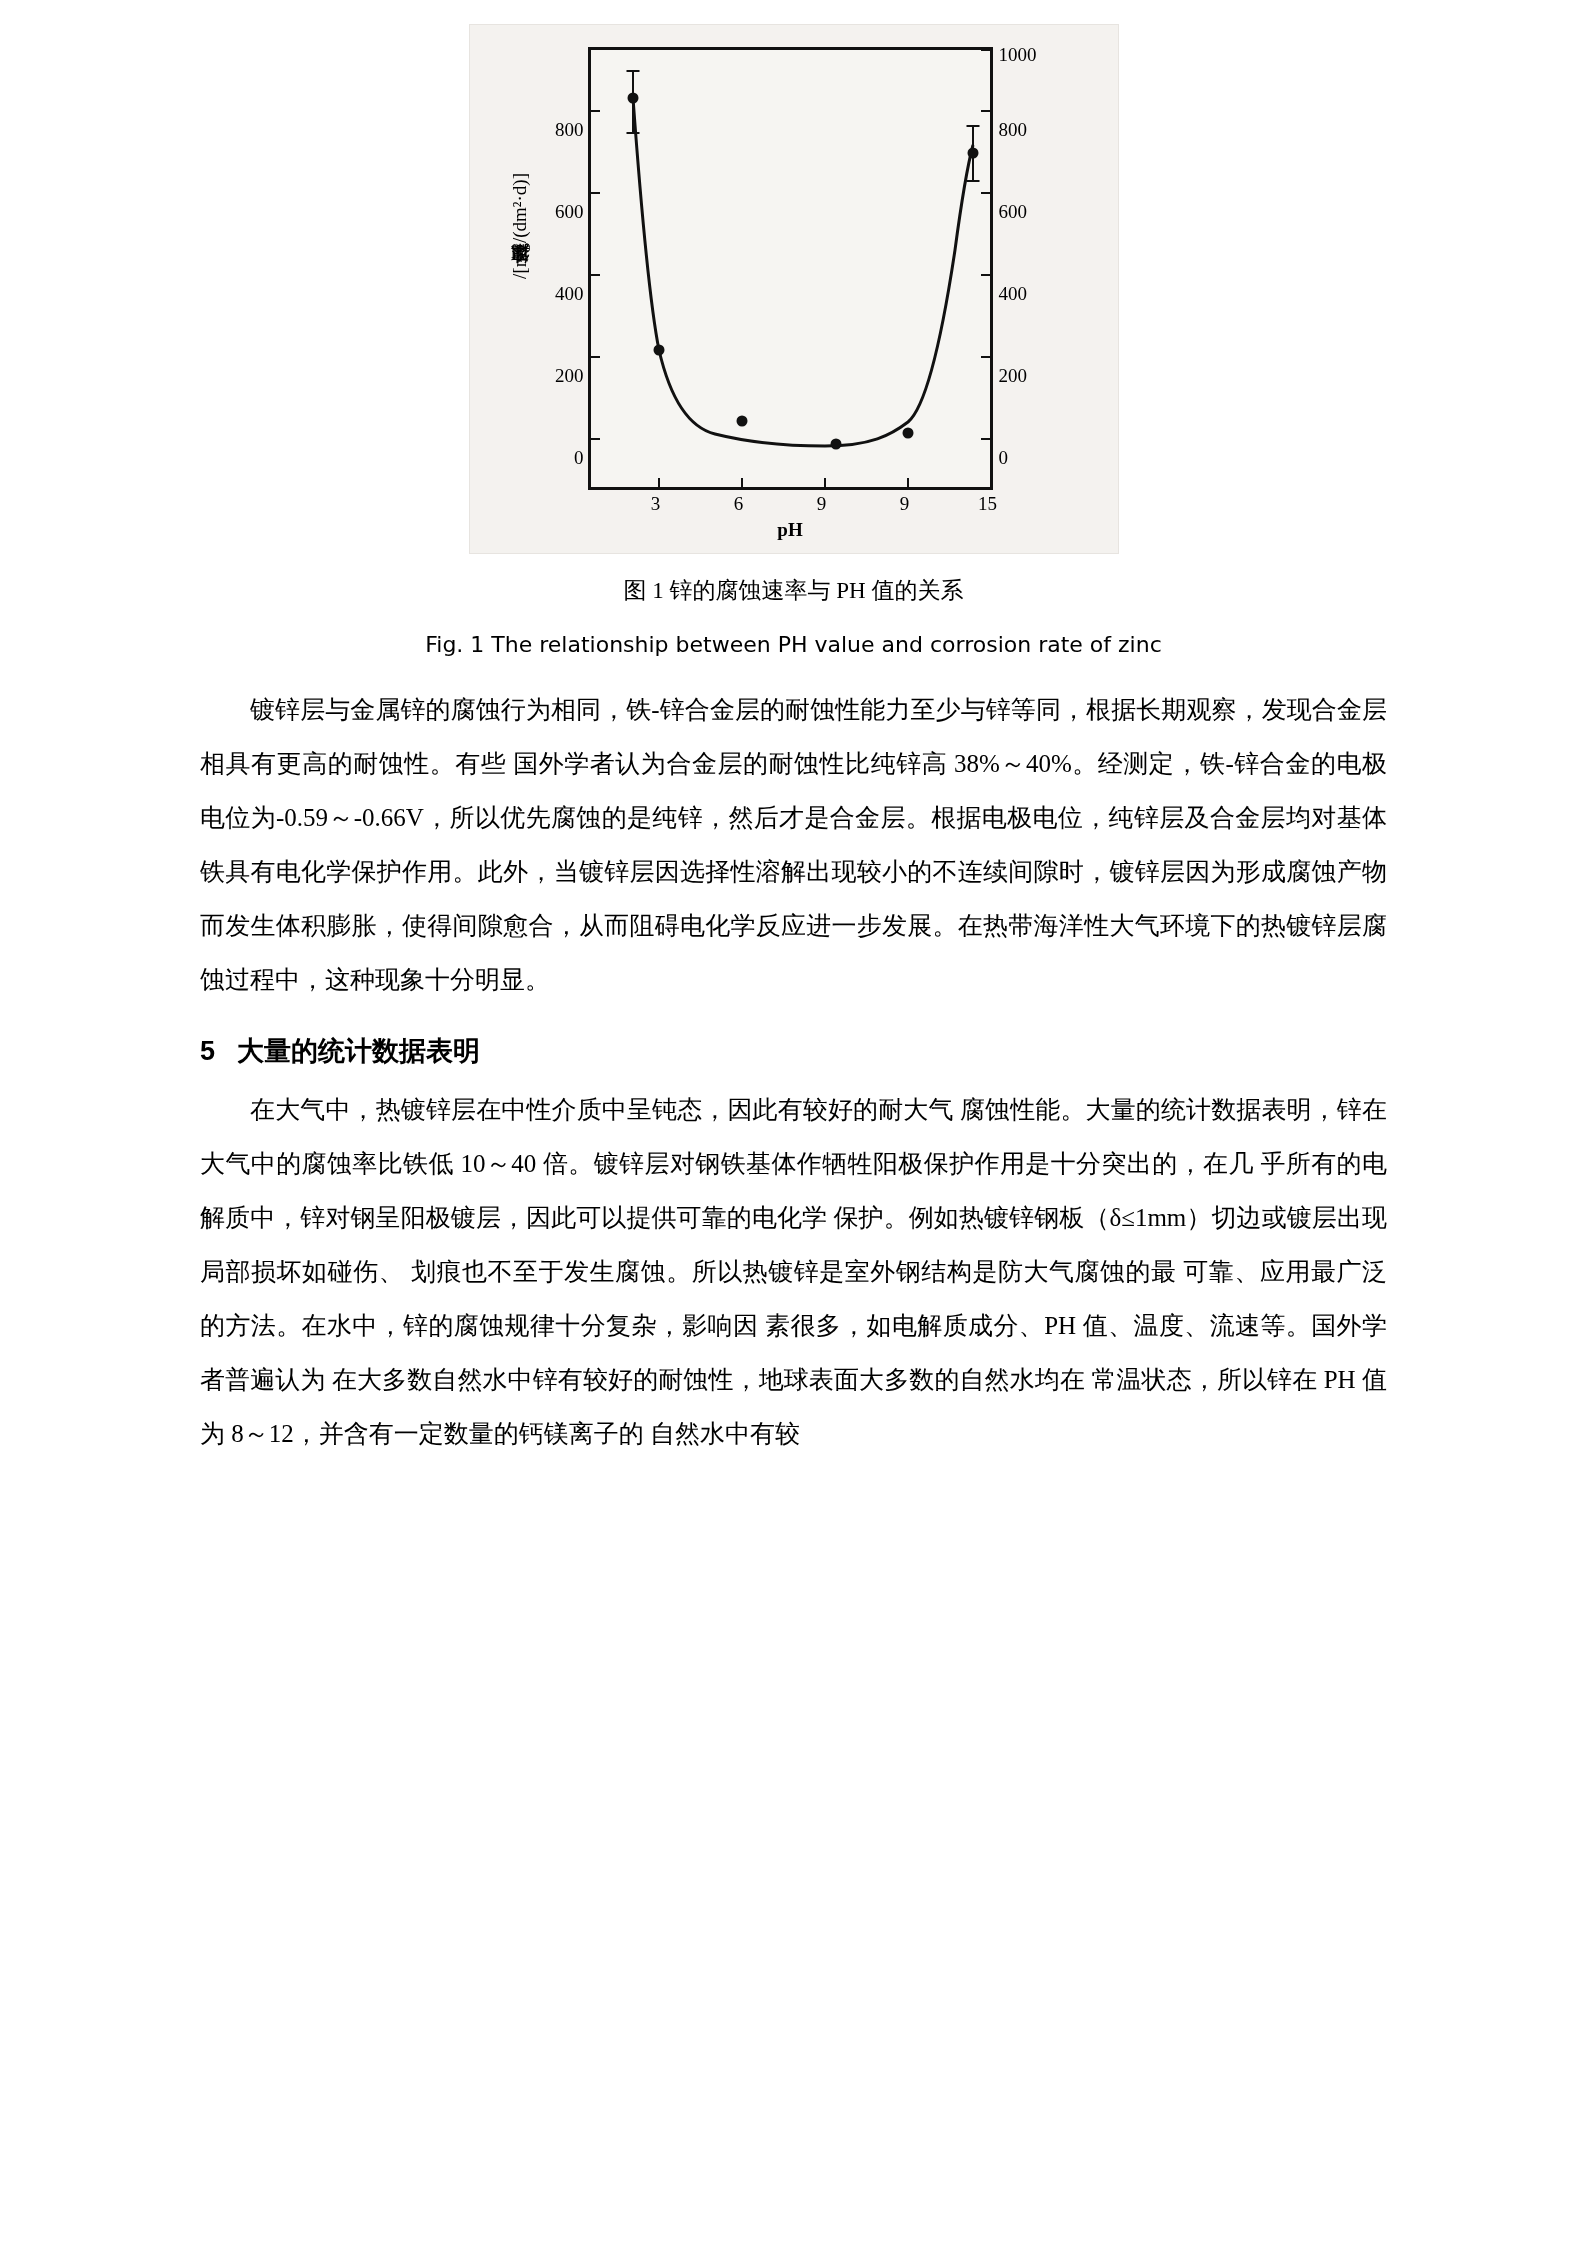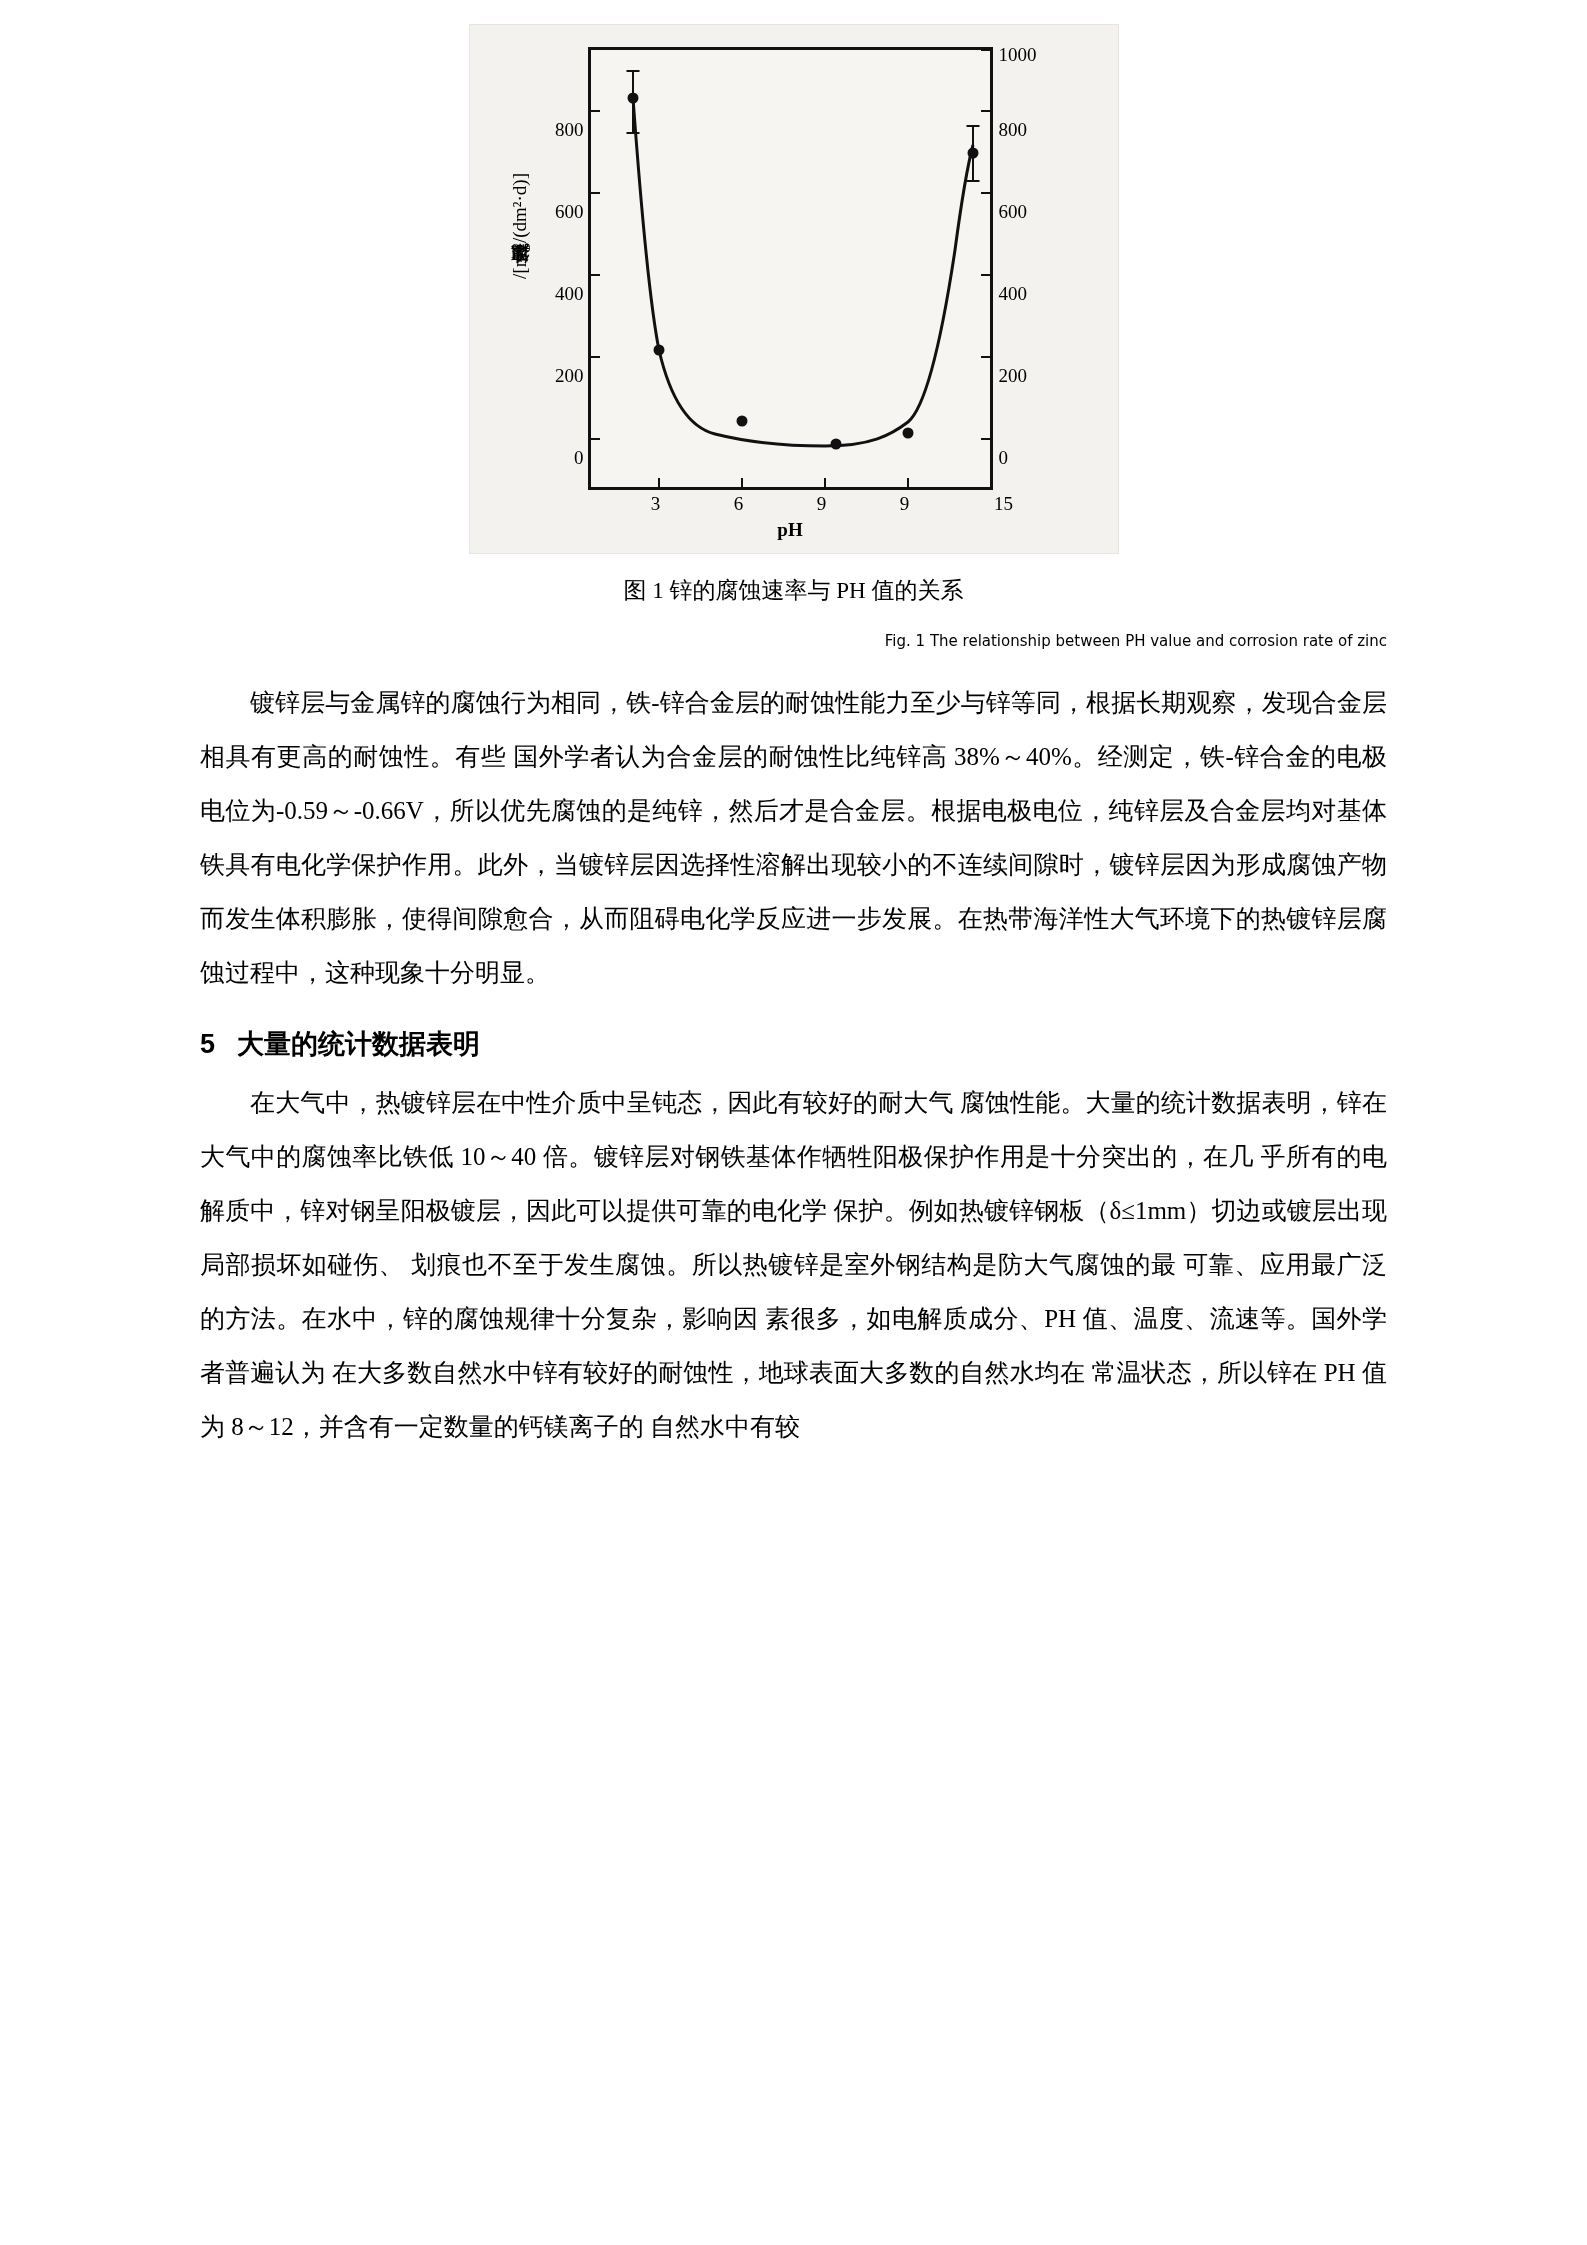--- a/index.html
+++ b/index.html
@@ -160,22 +160,22 @@
     transform: translateX(-50%);
   }
 
   .fig-caption-cn {
     text-align: center;
     font-size: 23px;
     margin-top: 21px;
     font-family: "Liberation Serif", "DejaVu Serif", serif;
   }
   .fig-caption-en {
-    text-align: right;
-    font-size: 15px;
+    text-align: center;
+    font-size: 22px;
     margin-top: 26px;
     margin-bottom: 26px;
     font-family: "DejaVu Sans", "Liberation Sans", sans-serif;
   }
 
   
   p.body {
     font-size: 25px;
     line-height: 54px;
     margin: 0 0 0 0;
@@ -261,21 +261,21 @@
         <div class="errcap" style="left:382px; top:75px;"></div>
         <div class="errcap" style="left:382px; top:130px;"></div>
         <div class="pt" style="left:382px; top:103px;"></div>
       </div>
 
       <div class="xtick-wrap">
         <div class="xtick" style="left:68px;">3</div>
         <div class="xtick" style="left:151px;">6</div>
         <div class="xtick" style="left:234px;">9</div>
         <div class="xtick" style="left:317px;">9</div>
-        <div class="xtick" style="left:416px;">15</div>
+        <div class="xtick" style="left:400px;">15</div>
       </div>
 
       <div class="x-axis-label">pH</div>
     </div>
   </div>
 
   <div class="fig-caption-cn">图 1  锌的腐蚀速率与 PH 值的关系</div>
   <div class="fig-caption-en">Fig. 1 The relationship between PH value and corrosion rate of zinc</div>
 
   <p class="body">镀锌层与金属锌的腐蚀行为相同，铁-锌合金层的耐蚀性能力至少与锌等同，根据长期观察，发现合金层相具有更高的耐蚀性。有些 国外学者认为合金层的耐蚀性比纯锌高 38%～40%。经测定，铁-锌合金的电极电位为-0.59～-0.66V，所以优先腐蚀的是纯锌，然后才是合金层。根据电极电位，纯锌层及合金层均对基体铁具有电化学保护作用。此外，当镀锌层因选择性溶解出现较小的不连续间隙时，镀锌层因为形成腐蚀产物而发生体积膨胀，使得间隙愈合，从而阻碍电化学反应进一步发展。在热带海洋性大气环境下的热镀锌层腐蚀过程中，这种现象十分明显。</p>

